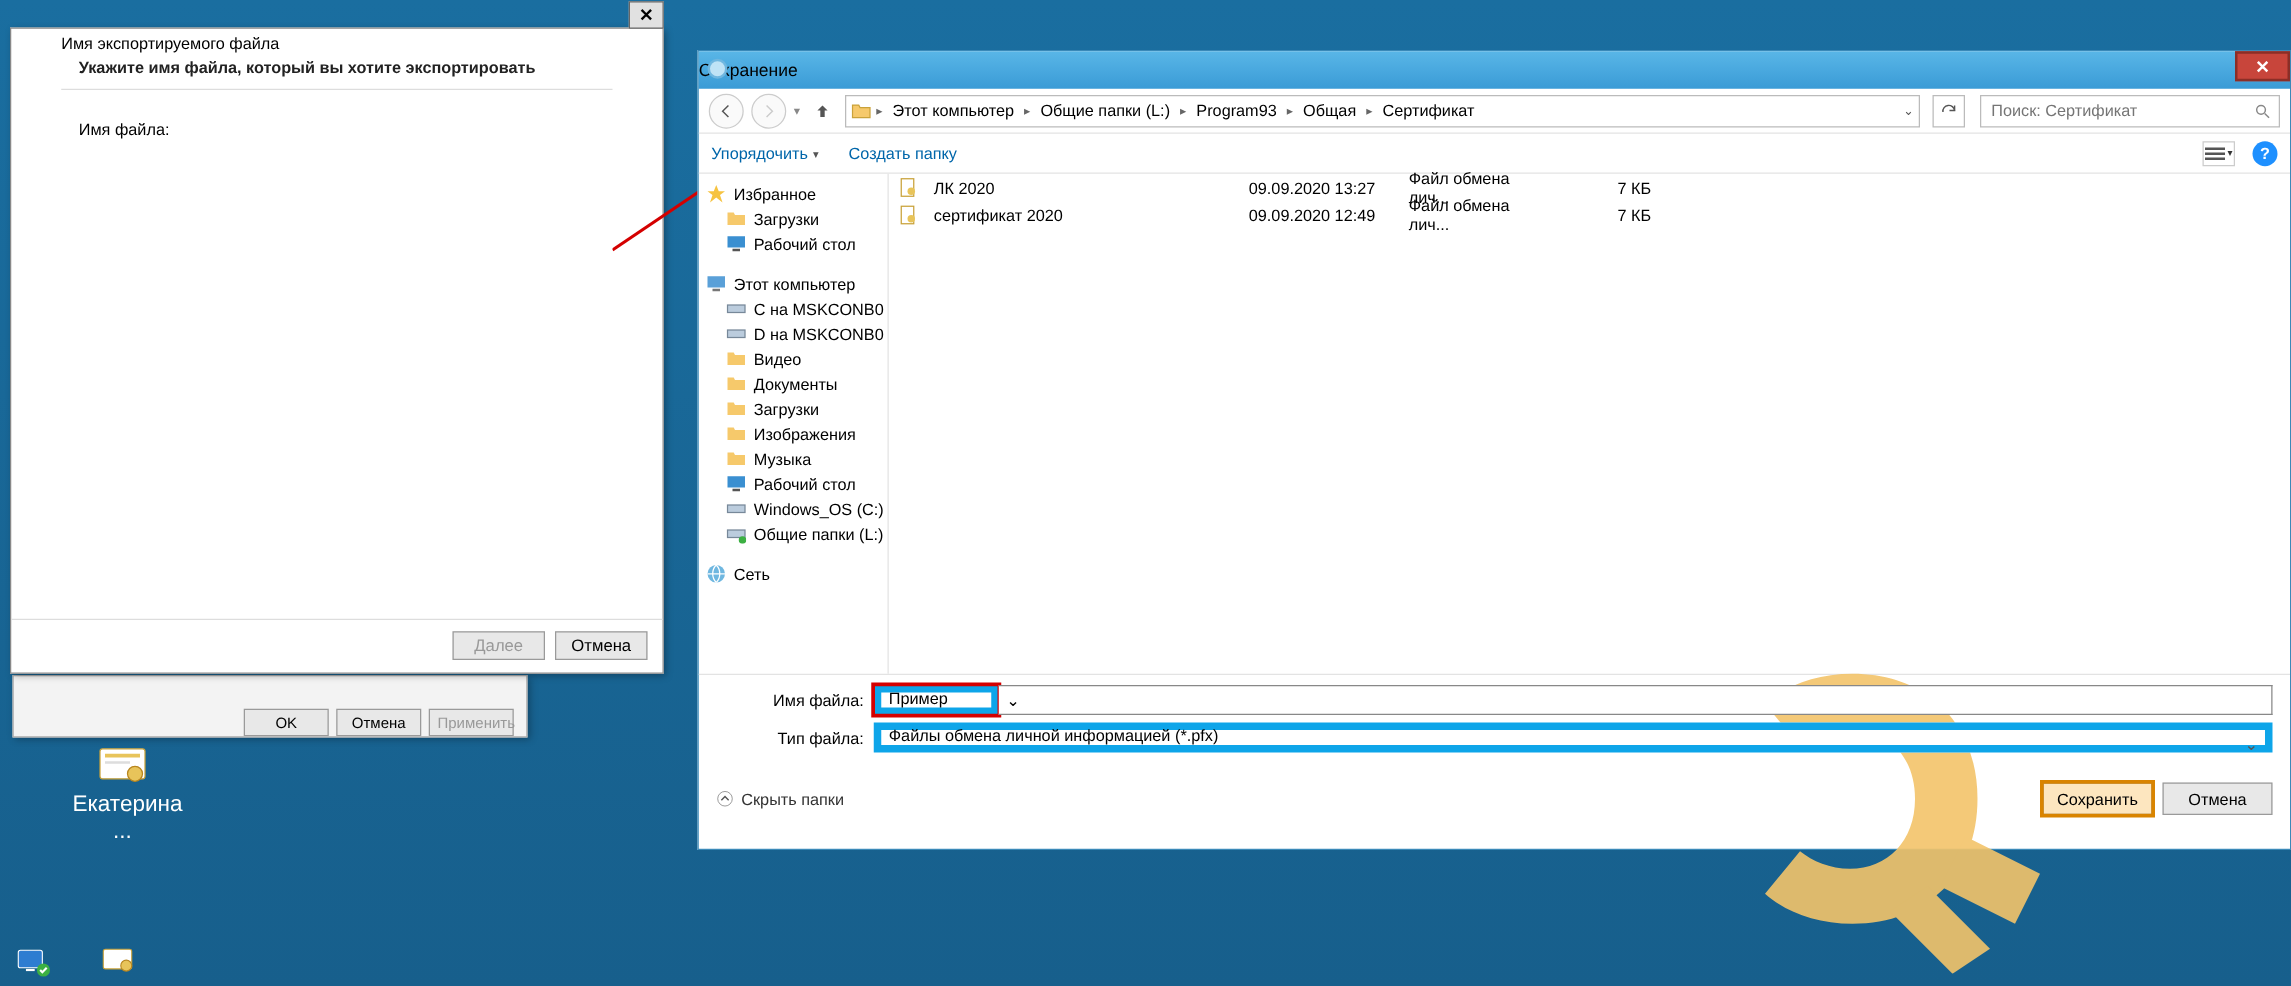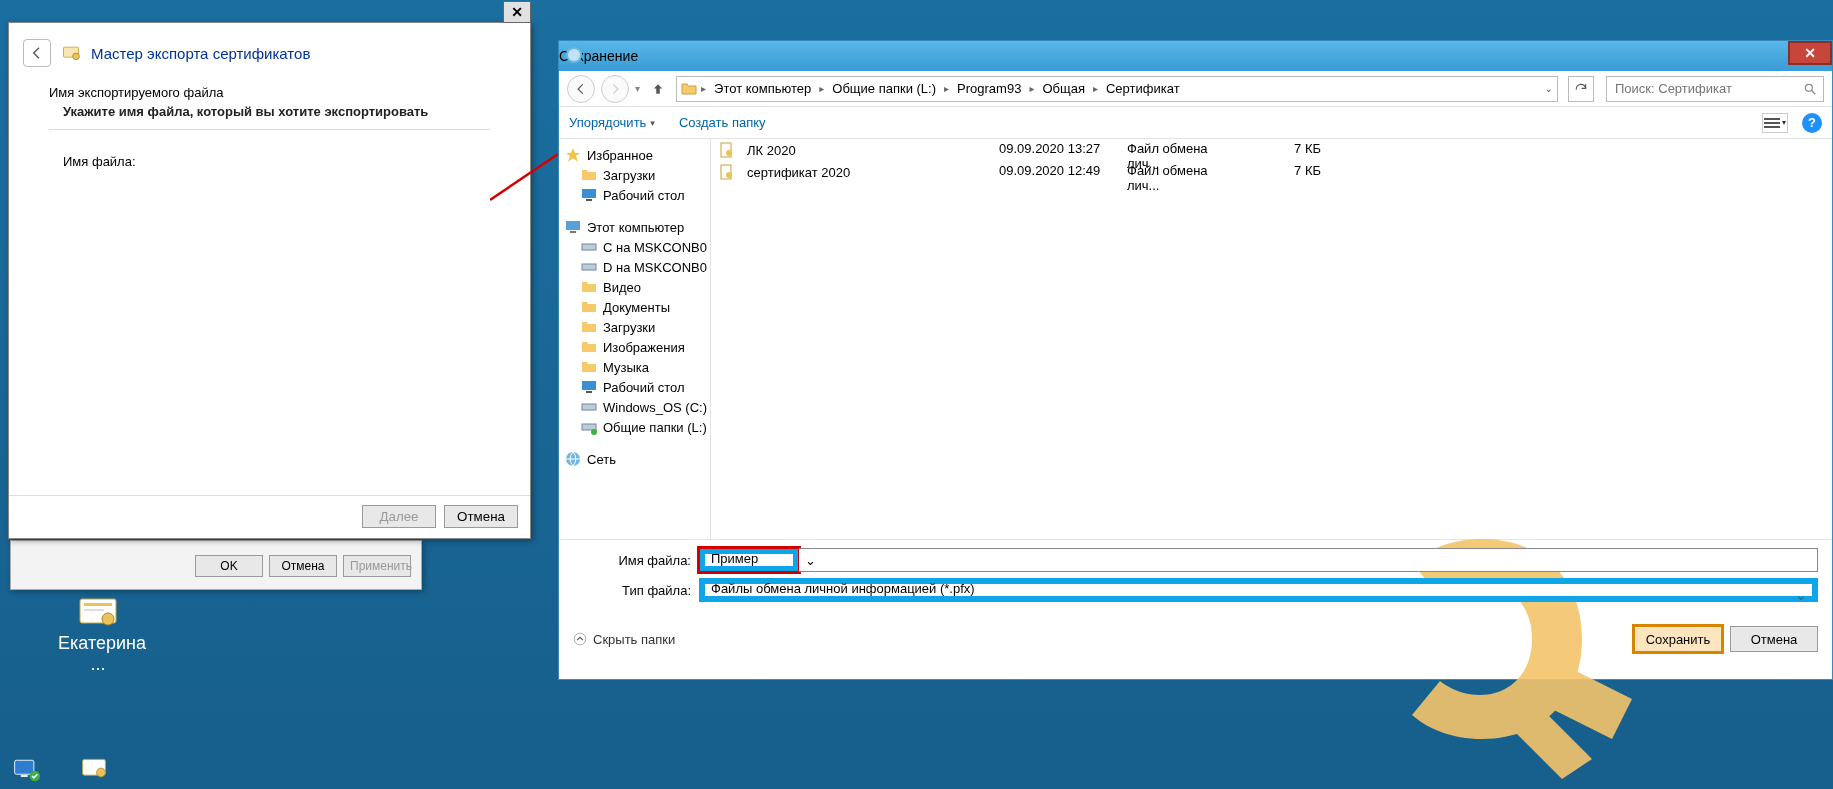--- a/index.html
+++ b/index.html
@@ -28,21 +28,21 @@
   .wiz-input-row{display:flex;align-items:stretch;}
   .wiz-input{width:332px;height:24px;border:1px solid #888;padding:2px 4px;}
   .obzor-btn{margin-left:6px;height:24px;width:74px;border:1px solid #888;background:#e8e8e8;outline:3px solid #d40000;outline-offset:-1px;}
   .wiz-foot{position:absolute;bottom:10px;right:12px;display:flex;gap:8px;}
   .wiz-foot button{height:23px;width:74px;border:1px solid #9a9a9a;background:#e8e8e8;}
   .wiz-foot button.disabled{color:#999;}
   .wiz-foot-sep{position:absolute;bottom:42px;left:0;right:0;height:1px;background:#ddd;}
 
   
   .childdlg{position:absolute;left:10px;top:540px;width:412px;height:50px;background:#f3f3f3;border:1px solid #aaa;box-shadow:2px 2px 6px rgba(0,0,0,.3);}
-  .childdlg .btnrow{position:absolute;bottom:12px;right:10px;display:flex;gap:6px;}
+  .childdlg .btnrow{position:absolute;bottom:0;right:10px;display:flex;gap:6px;}
   .childdlg .btnrow button{width:68px;height:22px;border:1px solid #9a9a9a;background:#e8e8e8;font-size:12px;}
   .childdlg .btnrow button.disabled{color:#999;}
 
   
   .arrow{position:absolute;left:490px;top:70px;pointer-events:none;}
 
   
   .savedlg{position:absolute;left:558px;top:40px;right:0;bottom:0;width:1275px;height:640px;background:#fff;border:1px solid #3a89b8;}
   .sd-title{height:30px;background:linear-gradient(#59b6e7,#3a9bd6);display:flex;align-items:center;justify-content:flex-start;position:relative;color:#000;}
   .sd-title-txt{font-size:14px;}
@@ -50,41 +50,41 @@
   .sd-close{position:absolute;right:0;top:0;width:44px;height:24px;background:#c8453b;color:#fff;display:flex;align-items:center;justify-content:center;font-weight:bold;border:2px solid #8b2e27;font-size:14px;}
   .sd-nav{height:36px;border-bottom:1px solid #e3e3e3;display:flex;align-items:center;padding:0 8px;gap:6px;}
   .navbtn{width:28px;height:28px;border:1px solid #ccc;border-radius:50%;display:flex;align-items:center;justify-content:center;background:#fafafa;color:#555;}
   .navbtn.disabled{color:#ccc;}
   .upbtn{width:24px;height:24px;display:flex;align-items:center;justify-content:center;color:#555;}
   .sd-path{flex:1;height:26px;border:1px solid #bbb;display:flex;align-items:center;padding:0 4px;gap:4px;font-size:13px;background:#fff;}
   .sd-path .seg{padding:2px 4px;}
   .sd-path .chev{color:#666;font-size:10px;}
   .sd-path-end{margin-left:auto;display:flex;align-items:center;gap:8px;color:#555;}
   .sd-refresh{width:26px;height:26px;border:1px solid #bbb;display:flex;align-items:center;justify-content:center;margin-left:4px;}
-  .sd-search{width:218px;height:26px;border:1px solid #bbb;margin-left:6px;display:flex;align-items:center;padding:12px 6px;color:#888;}
+  .sd-search{width:240px;height:26px;border:1px solid #bbb;margin-left:6px;display:flex;align-items:center;padding:12px 6px;color:#888;}
   .sd-search input{border:none;outline:none;flex:1;font-size:13px;color:#333;}
   .sd-toolbar{height:32px;border-bottom:1px solid #e3e3e3;display:flex;align-items:center;padding:0 10px;gap:24px;color:#0066aa;}
   .sd-toolbar .dd{display:flex;align-items:center;gap:4px;}
   .sd-toolbar .right{margin-left:auto;display:flex;align-items:center;gap:14px;color:#333;}
   .viewbtn{width:26px;height:20px;border:1px solid #ccc;display:flex;align-items:center;justify-content:center;}
   .helpbtn{width:20px;height:20px;border-radius:50%;background:#1e90ff;color:#fff;display:flex;align-items:center;justify-content:center;font-weight:bold;font-size:13px;}
   .sd-main{display:flex;height:400px;}
   .sd-tree{width:152px;border-right:1px solid #e3e3e3;padding:6px 2px;overflow:hidden;}
   .tree-grp{margin-bottom:12px;}
   .tree-hdr{display:flex;align-items:center;gap:6px;padding:2px 4px;font-size:13px;}
   .tree-item{display:flex;align-items:center;gap:6px;padding:2px 4px 2px 20px;font-size:13px;white-space:nowrap;overflow:hidden;text-overflow:ellipsis;}
   .ico{width:16px;height:16px;flex:none;}
   .sd-files{flex:1;position:relative;}
   .fhdr{display:flex;height:24px;border-bottom:1px solid #e8e8e8;font-size:12px;color:#333;}
   .fhdr .col{padding:4px 8px;border-right:1px solid #eee;}
   .c-name{flex:0 0 280px;display:flex;align-items:center;gap:6px;}
   .c-date{flex:0 0 128px;}
   .c-type{flex:0 0 130px;}
   .c-size{flex:0 0 80px;text-align:right;}
-  .frow{display:flex;height:22px;font-size:13px;}
+  .frow{display:flex;height:22px;align-items:center;font-size:13px;}
   .frow .col{padding:2px 8px;}
   .fico{width:16px;height:16px;margin-right:6px;flex:none;}
   .sort-arrow{font-size:9px;color:#666;margin-left:60px;}
   .sd-bottom{border-top:1px solid #e3e3e3;padding:8px 14px 12px;}
   .fldrow{display:flex;align-items:center;margin-bottom:6px;}
   .fldrow label{width:126px;text-align:right;padding-right:8px;font-size:13px;}
   .fldrow .combo{flex:1;height:24px;border:6px solid #0ea5e9;display:flex;align-items:flex-end;padding:0 6px;background:#fff;position:relative;}
   .fldrow .combo .ddbtn{position:absolute;right:2px;top:2px;width:18px;height:18px;display:flex;align-items:center;justify-content:center;color:#555;}
   .fname-hl{outline:3px solid #d40000;outline-offset:-1px;width:100px!important;flex:none!important;}
   .fname-rest{flex:1;height:24px;border:1px solid #888;border-left:none;display:flex;align-items:center;padding:0 6px;position:relative;background:#fff;}
@@ -105,32 +105,20 @@
   <div class="childdlg">
     <div class="btnrow">
       <button>OK</button>
       <button>Отмена</button>
       <button class="disabled">Применить</button>
     </div>
   </div>
 
   <div class="wizard">
     <div class="wiz-close">✕</div>
-    <div class="wiz-header">
-      <div class="wiz-back">
-        <svg viewBox="0 0 24 24" width="16" height="16">
-            <path d="M15 4l-8 8 8 8" fill="none" stroke="#555" stroke-width="2"></path>
-          </svg>
-      </div>
-      <svg class="wiz-icon" viewBox="0 0 24 24">
-          <rect x="3" y="5" width="18" height="12" rx="1" fill="#f6e7b3" stroke="#c9a23a"></rect>
-          <circle cx="18" cy="16" r="4" fill="#e8c45a" stroke="#b8861f"></circle>
-        </svg>
-      <span class="wiz-title">Мастер экспорта сертификатов</span>
-    </div>
     <div class="wiz-body">
       <div class="wiz-h">Имя экспортируемого файла</div>
       <div class="wiz-sub">Укажите имя файла, который вы хотите экспортировать</div>
       <hr class="wiz-sep">
       <div class="wiz-row">
         <label class="wiz-label">Имя файла:</label>
       </div>
     </div>
     <div class="wiz-foot-sep"></div>
     <div class="wiz-foot">

